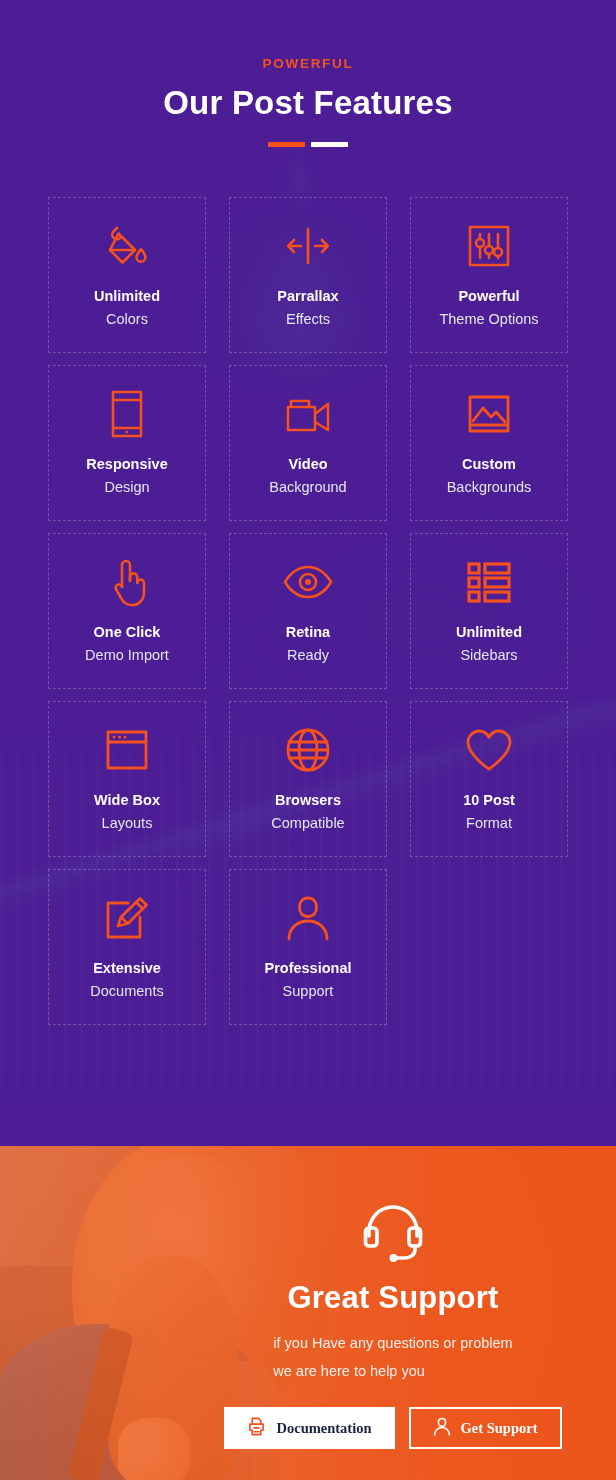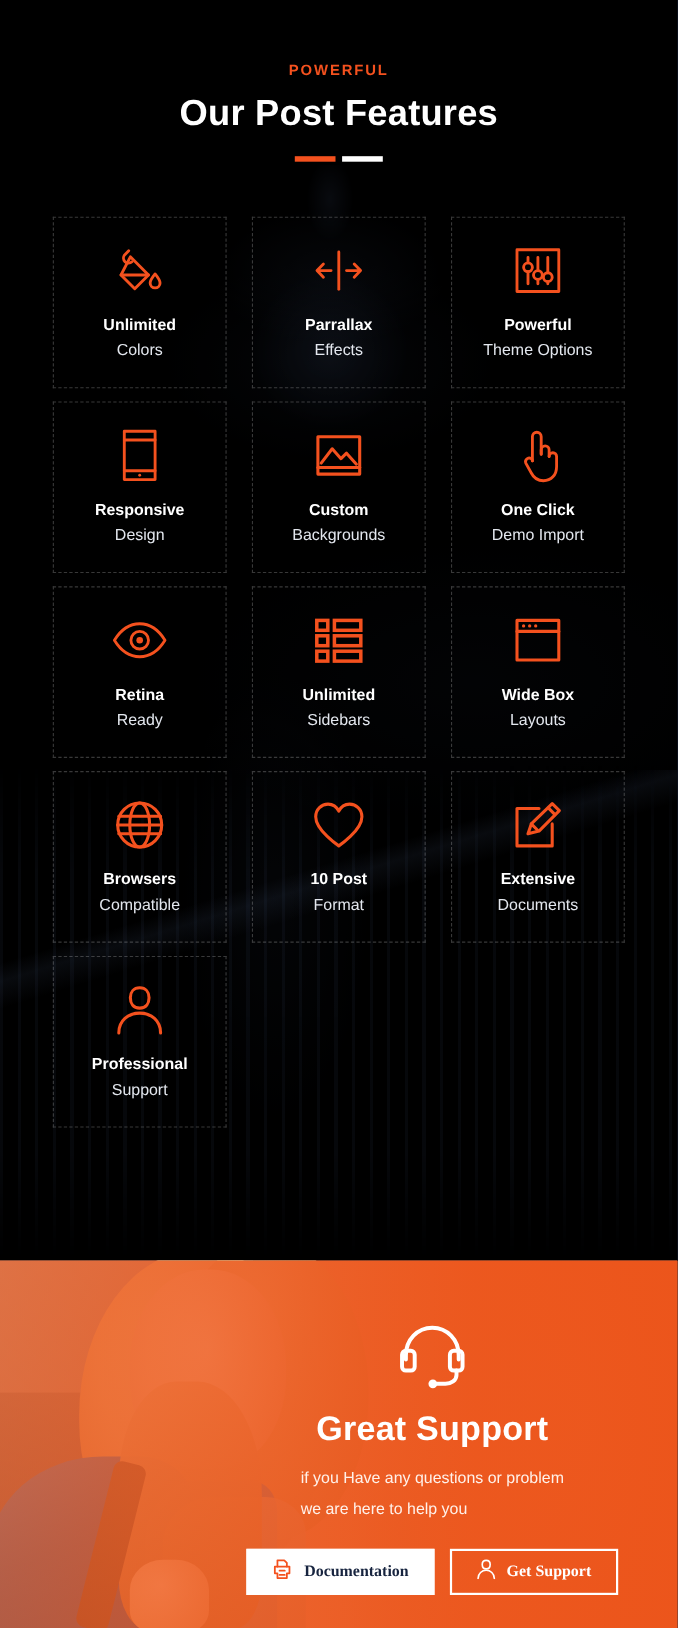--- a/index.html
+++ b/index.html
@@ -9,21 +9,21 @@
     background:#17243F;
     overflow:hidden;
   }
   .page { position:relative; width:616px; height:1480px; overflow:hidden; }
 
   
   .features {
     position:relative;
     width:616px;
     height:1146px;
-    background:#000000;
+    background:#4c1d95;
     overflow:hidden;
   }
   
   .bg-texture {
     position:absolute; inset:0;
     opacity:.5;
     background:
       radial-gradient(ellipse 150px 90px at 300px 250px, rgba(90,115,165,.13), transparent 70%),
       radial-gradient(ellipse 220px 130px at 300px 330px, rgba(80,105,155,.10), transparent 72%),
       radial-gradient(ellipse 130px 300px at 250px 820px, rgba(80,105,155,.09), transparent 70%),
@@ -261,20 +261,31 @@
             <rect x="3" y="2" width="28" height="44"></rect>
             <path d="M3 10 L31 10"></path>
             <path d="M3 38 L31 38"></path>
             <circle cx="17" cy="42" r="1.3" fill="#F4511E" stroke="none"></circle>
           </svg>
         </div>
         <div class="t1">Responsive</div>
         <div class="t2">Design</div>
       </div>
 
+      <div class="card">
+        <div class="ico">
+          <svg width="48" height="40" viewBox="0 0 48 40" fill="none" stroke="#F4511E" stroke-width="2.6" stroke-linecap="round" stroke-linejoin="round">
+            <path d="M4 13 L4 36 L31 36 L31 13 Z"></path>
+            <path d="M7 13 L7 7 L25 7 L25 13"></path>
+            <path d="M31 20 L44 10 L44 36 L31 28"></path>
+          </svg>
+        </div>
+        <div class="t1">Video</div>
+        <div class="t2">Background</div>
+      </div>
 
       <div class="card">
         <div class="ico">
           <svg width="44" height="40" viewBox="0 0 44 40" fill="none" stroke="#F4511E" stroke-width="2.8" stroke-linecap="round" stroke-linejoin="round">
             <rect x="3" y="3" width="38" height="34"></rect>
             <path d="M3 31 L41 31"></path>
             <path d="M6 27 L16 14 L24 23 L29 18 L38 28"></path>
           </svg>
         </div>
         <div class="t1">Custom</div>

